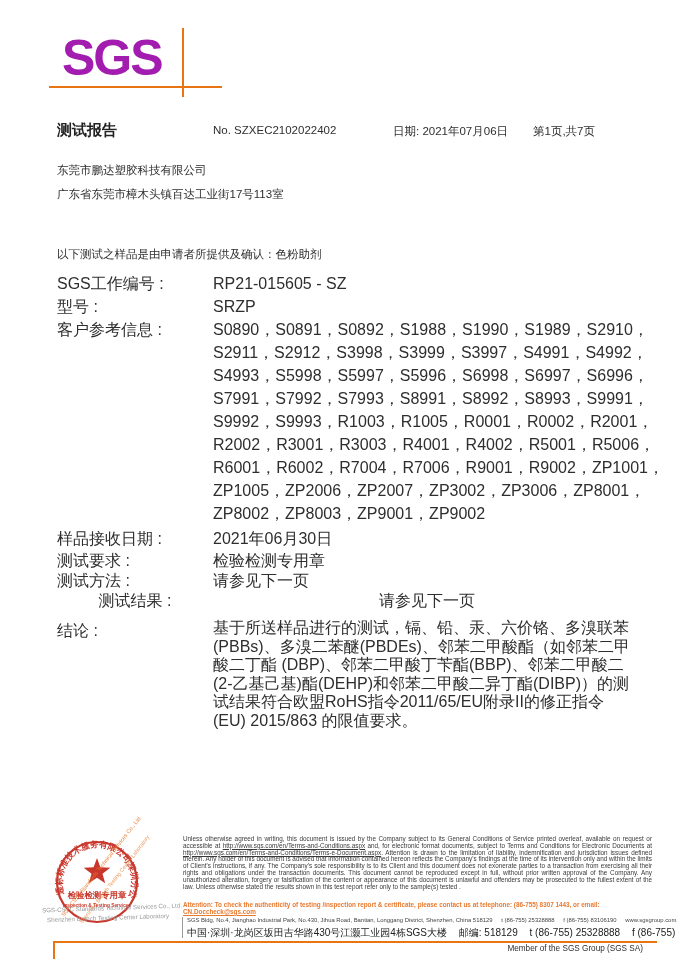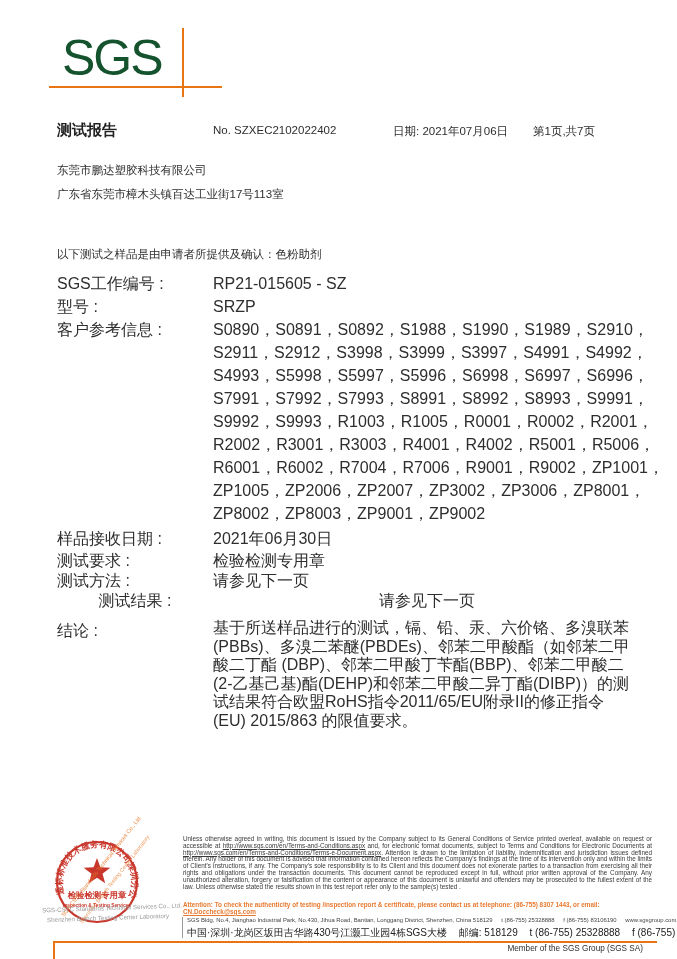--- a/index.html
+++ b/index.html
@@ -2,22 +2,22 @@
 <html><head>
 <meta charset="utf-8">
 <title>测试报告</title>
 <style>
   html,body{margin:0;padding:0;background:#fff;}
   .page{
     position:relative;width:677px;height:959px;background:#ffffff;overflow:hidden;
     font-family:"Liberation Sans","DejaVu Sans",sans-serif;color:#2e2e2e;
   }
   
-  .logo-text{position:absolute;left:62px;top:32px;font-size:50px;font-weight:400;
-    color:#14532d;letter-spacing:-2px;line-height:52px;}
+  .logo-text{position:absolute;left:62px;top:32px;font-size:50px;font-weight:700;
+    color:#a21caf;letter-spacing:-2px;line-height:52px;}
   .logo-hline{position:absolute;left:49px;top:86px;width:173px;height:2px;background:#e87511;}
   .logo-vline{position:absolute;left:182px;top:28px;width:2px;height:69px;background:#e87511;}
   
   .hdr{position:absolute;top:121px;left:0;width:100%;height:22px;}
   .hdr .title{position:absolute;left:57px;top:0;font-size:15px;font-weight:700;color:#222;}
   .hdr .no{position:absolute;left:213px;top:3px;font-size:11.5px;}
   .hdr .date{position:absolute;left:393px;top:3px;font-size:11.5px;}
   .hdr .pg{position:absolute;left:533px;top:3px;font-size:11.5px;}
   
   .applicant{position:absolute;left:57px;top:158px;font-size:11.5px;line-height:24px;}

